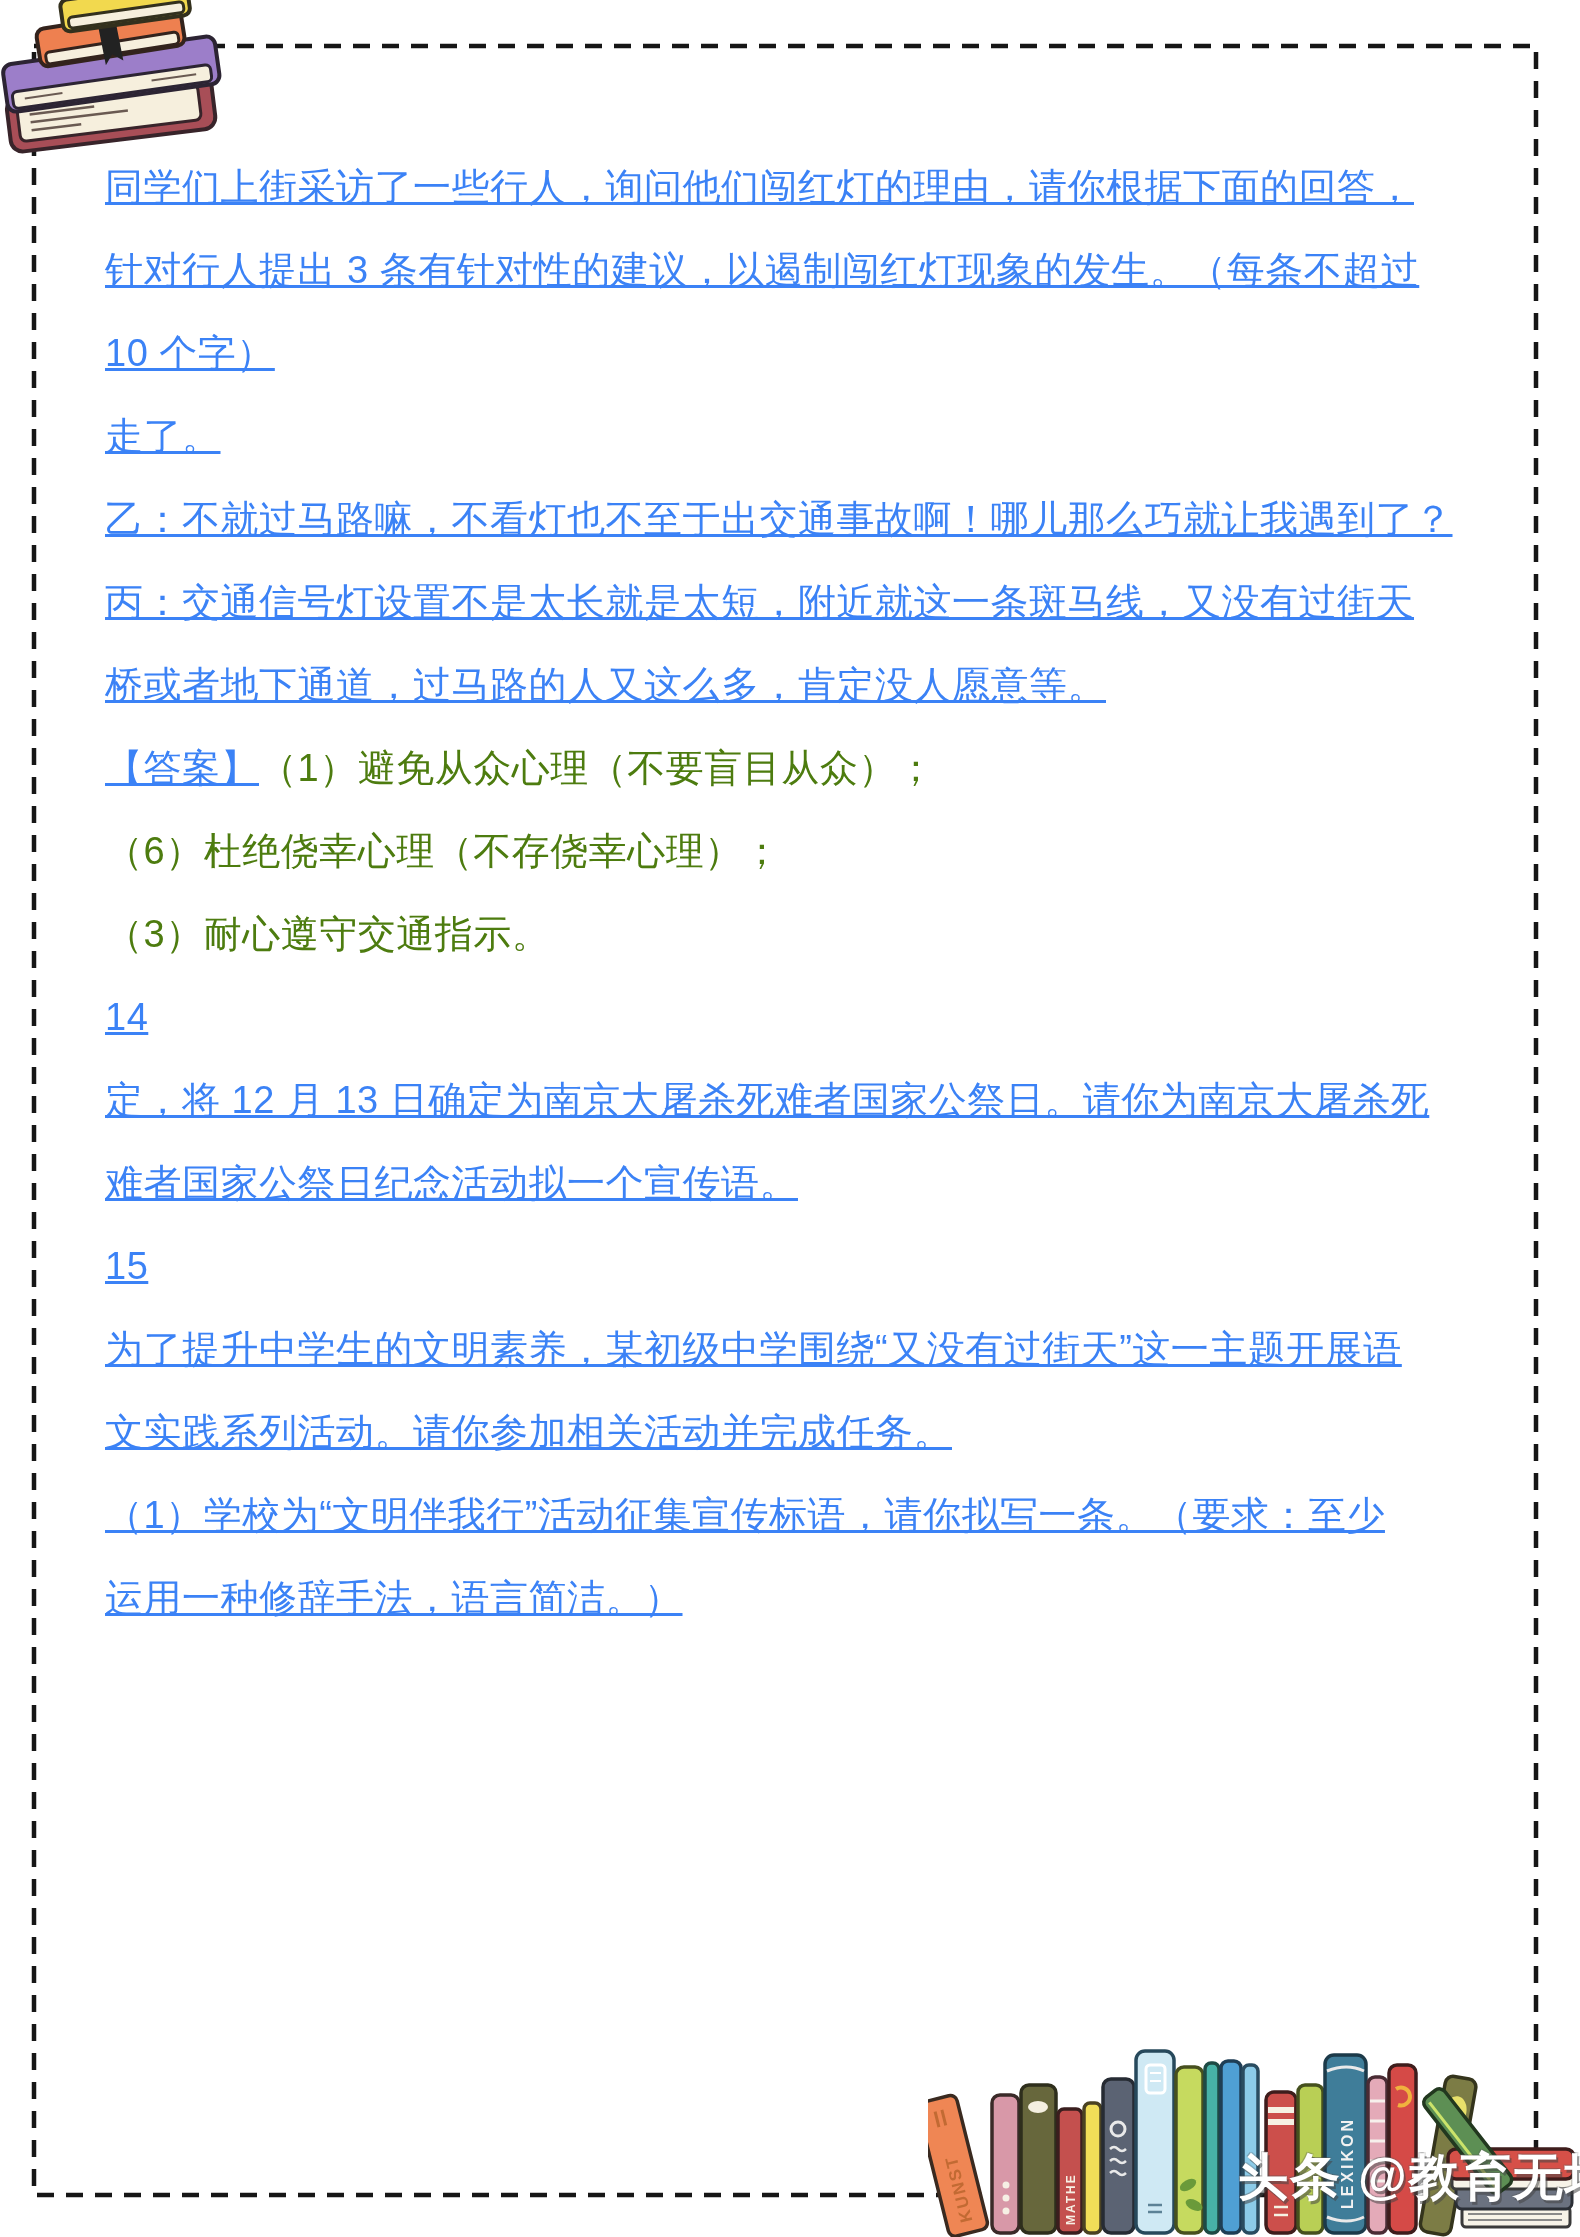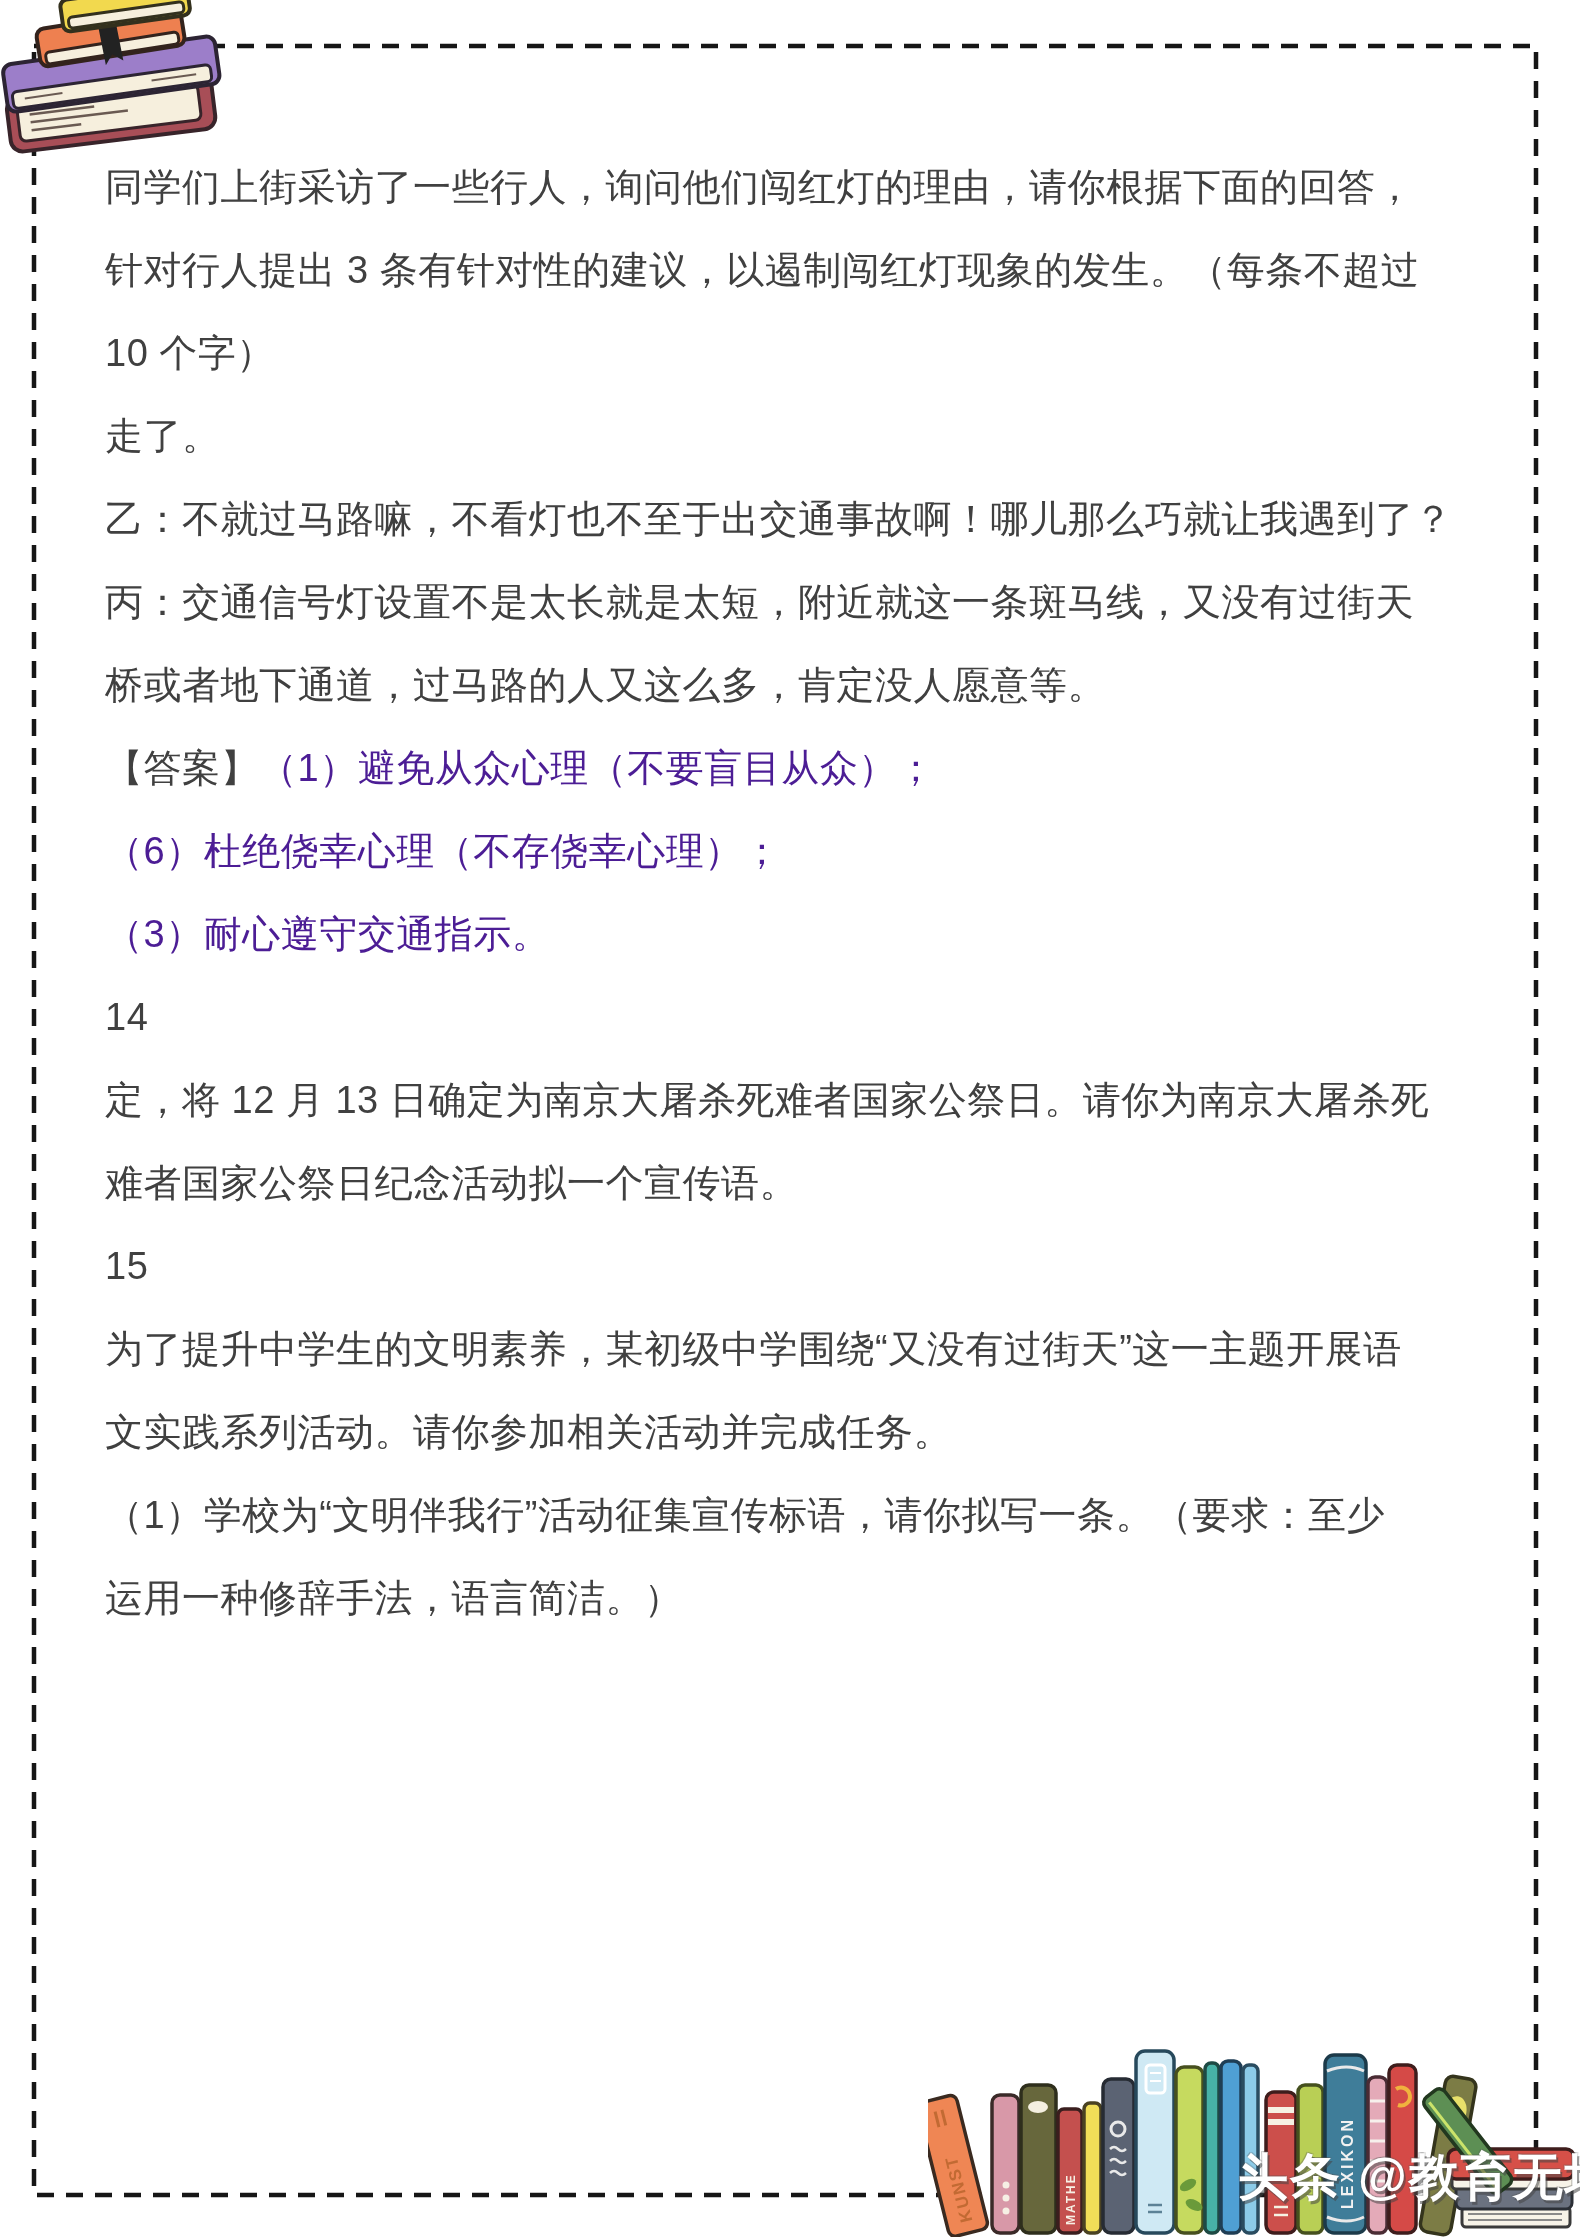--- a/index.html
+++ b/index.html
@@ -13,22 +13,22 @@
   .border-svg{position:absolute;left:0;top:0;z-index:1;}
   .decor{position:absolute;z-index:2;}
   .textblock{
     position:absolute;left:105px;top:146px;width:1430px;z-index:3;
   }
   .line{
     height:83px;line-height:83px;
     font-size:38px;letter-spacing:0.5px;
     color:#262626;white-space:nowrap;
   }
-  .seg-normal{color:#404040;}
-  .seg-answer{color:#4c1d95;}
+  .seg-normal{color:#3b82f6;text-decoration:underline;}
+  .seg-answer{color:#4d7c0f;}
   .watermark{
     position:absolute;left:1238px;top:2144px;z-index:4;
     font-size:50px;font-weight:bold;color:#ffffff;letter-spacing:2px;
     text-shadow:2px 3px 0 rgba(70,70,70,.55),-1px -1px 0 rgba(90,90,90,.35),1px -1px 0 rgba(90,90,90,.25);
     white-space:nowrap;
   }
 </style>
 </head>
 <body>
 

